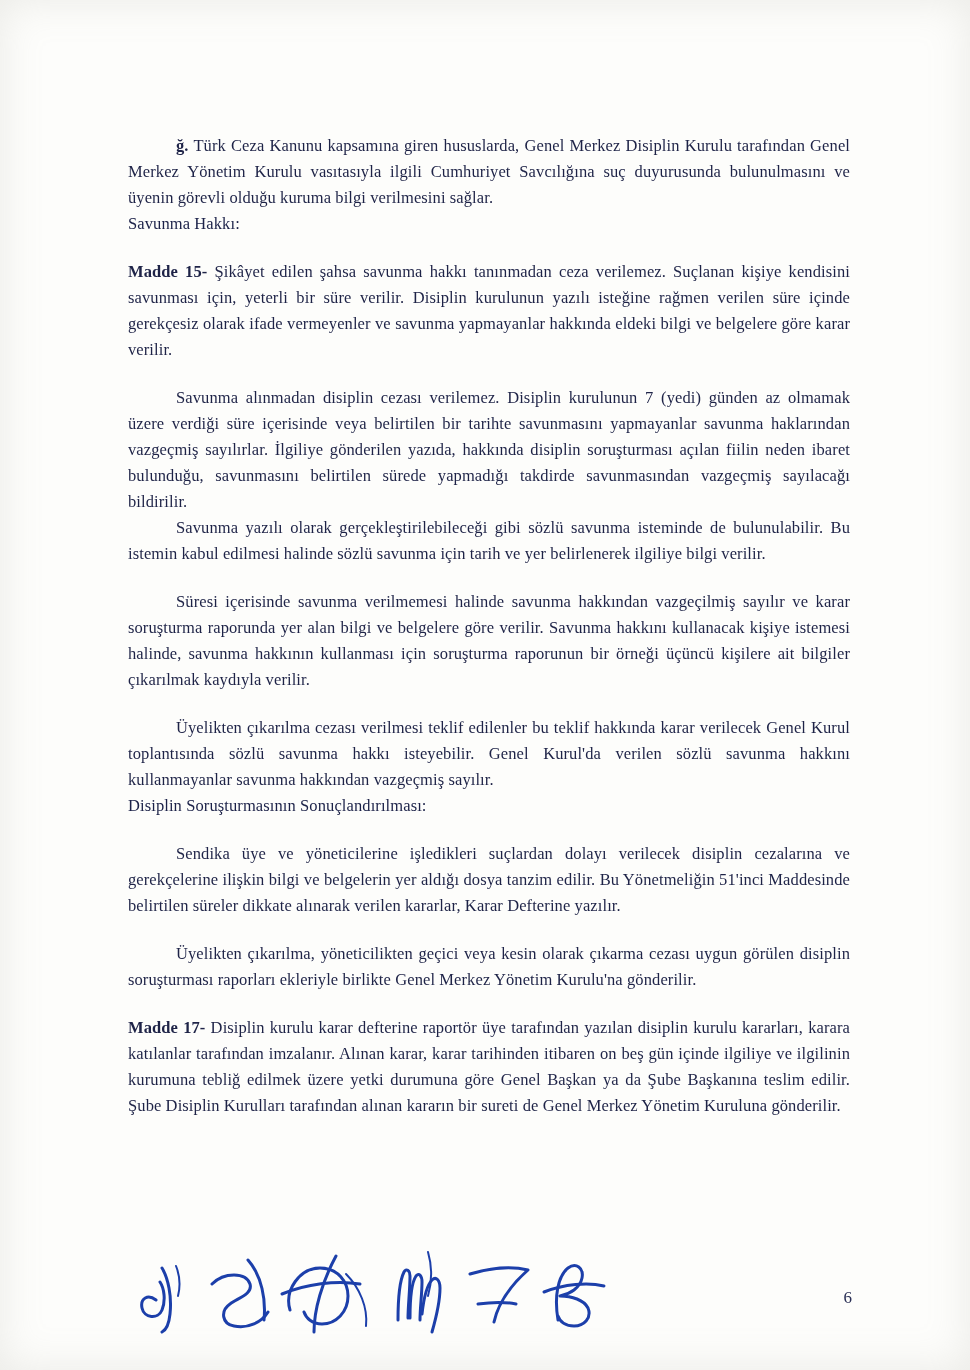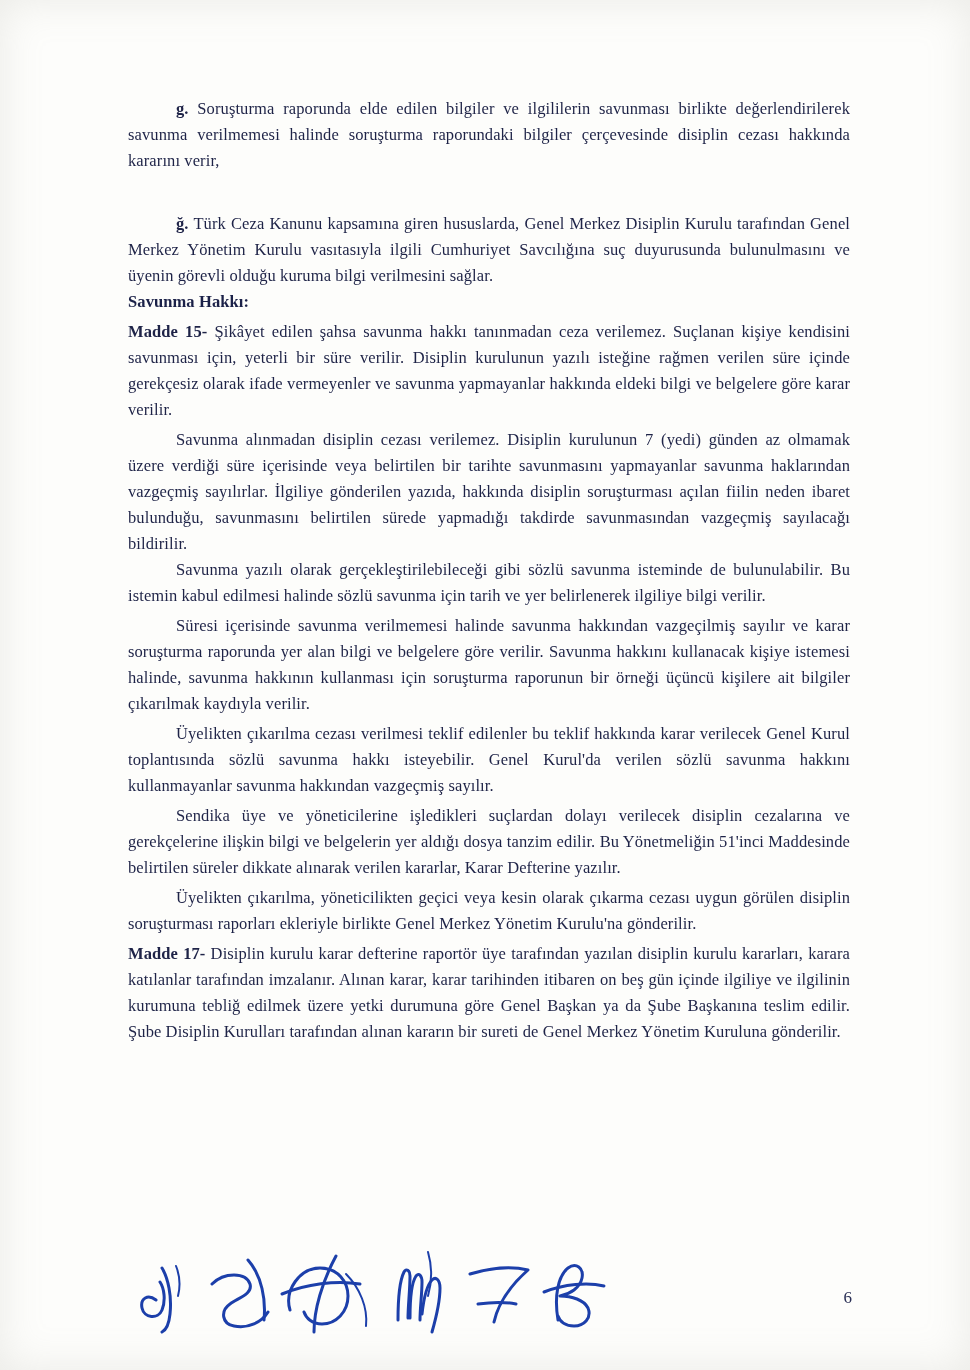--- a/index.html
+++ b/index.html
@@ -32,24 +32,24 @@
     margin: 0 0 0 0;
     font-size: 16.5px;
     line-height: 26px;
     text-align: justify;
     color: #1e2347;
     letter-spacing: 0.1px;
   }
   .indent {
     text-indent: 48px;
   }
-  .gap-md { margin-top: 4px; }
+  .gap-md { margin-top: 22px; }
   .gap-lg { margin-top: 37px; }
   .heading {
-    font-weight: bold;
+    font-weight: normal;
     font-size: 16.5px;
     line-height: 26px;
     margin: 0;
     color: #1b2148;
   }
   .lead {
     font-weight: bold;
   }
   .letter {
     font-weight: bold;
@@ -93,24 +93,20 @@
     pointer-events: none;
   }
 </style>
 </head>
 <body>
 
 <div class="page">
 
   <div class="content">
 
-    <p class="indent">
-      <span class="letter">g.</span>
-      <span>Soruşturma raporunda elde edilen bilgiler ve ilgililerin savunması birlikte değerlendirilerek savunma verilmemesi halinde soruşturma raporundaki bilgiler çerçevesinde disiplin cezası hakkında kararını verir,</span>
-    </p>
 
     <p class="indent gap-lg">
       <span class="letter">ğ.</span>
       <span>Türk Ceza Kanunu kapsamına giren hususlarda, Genel Merkez Disiplin Kurulu tarafından Genel Merkez Yönetim Kurulu vasıtasıyla ilgili Cumhuriyet Savcılığına suç duyurusunda bulunulmasını ve üyenin görevli olduğu kuruma bilgi verilmesini sağlar.</span>
     </p>
 
     <p class="heading gap-lg">Savunma Hakkı:</p>
 
     <p class="gap-md">
       <span class="lead">Madde 15-</span><span> Şikâyet edilen şahsa savunma hakkı tanınmadan ceza verilemez. Suçlanan kişiye kendisini savunması için, yeterli bir süre verilir. Disiplin kurulunun yazılı isteğine rağmen verilen süre içinde gerekçesiz olarak ifade vermeyenler ve savunma yapmayanlar hakkında eldeki bilgi ve belgelere göre karar verilir.</span>
@@ -118,20 +114,21 @@
 
     <div class="block-tight gap-md">
       <p class="indent">Savunma alınmadan disiplin cezası verilemez. Disiplin kurulunun 7 (yedi) günden az olmamak üzere verdiği süre içerisinde veya belirtilen bir tarihte savunmasını yapmayanlar savunma haklarından vazgeçmiş sayılırlar. İlgiliye gönderilen yazıda, hakkında disiplin soruşturması açılan fiilin neden ibaret bulunduğu, savunmasını belirtilen sürede yapmadığı takdirde savunmasından vazgeçmiş sayılacağı bildirilir.</p>
       <p class="indent">Savunma yazılı olarak gerçekleştirilebileceği gibi sözlü savunma isteminde de bulunulabilir. Bu istemin kabul edilmesi halinde sözlü savunma için tarih ve yer belirlenerek ilgiliye bilgi verilir.</p>
     </div>
 
     <p class="indent gap-md">Süresi içerisinde savunma verilmemesi halinde savunma hakkından vazgeçilmiş sayılır ve karar soruşturma raporunda yer alan bilgi ve belgelere göre verilir. Savunma hakkını kullanacak kişiye istemesi halinde, savunma hakkının kullanması için soruşturma raporunun bir örneği üçüncü kişilere ait bilgiler çıkarılmak kaydıyla verilir.</p>
 
     <p class="indent gap-md">Üyelikten çıkarılma cezası verilmesi teklif edilenler bu teklif hakkında karar verilecek Genel Kurul toplantısında sözlü savunma hakkı isteyebilir. Genel Kurul'da verilen sözlü savunma hakkını kullanmayanlar savunma hakkından vazgeçmiş sayılır.</p>
 
+    <p class="heading gap-md">Disiplin Soruşturmasının Sonuçlandırılması:</p>
 
 
     <p class="indent gap-md">Sendika üye ve yöneticilerine işledikleri suçlardan dolayı verilecek disiplin cezalarına ve gerekçelerine ilişkin bilgi ve belgelerin yer aldığı dosya tanzim edilir. Bu Yönetmeliğin 51'inci Maddesinde belirtilen süreler dikkate alınarak verilen kararlar, Karar Defterine yazılır.</p>
 
     <p class="indent gap-md">Üyelikten çıkarılma, yöneticilikten geçici veya kesin olarak çıkarma cezası uygun görülen disiplin soruşturması raporları ekleriyle birlikte Genel Merkez Yönetim Kurulu'na gönderilir.</p>
 
 
     <p class="gap-md">
       <span class="lead">Madde 17-</span><span> Disiplin kurulu karar defterine raportör üye tarafından yazılan disiplin kurulu kararları, karara katılanlar tarafından imzalanır. Alınan karar, karar tarihinden itibaren on beş gün içinde ilgiliye ve ilgilinin kurumuna tebliğ edilmek üzere yetki durumuna göre Genel Başkan ya da Şube Başkanına teslim edilir. Şube Disiplin Kurulları tarafından alınan kararın bir sureti de Genel Merkez Yönetim Kuruluna gönderilir.</span>
     </p>

